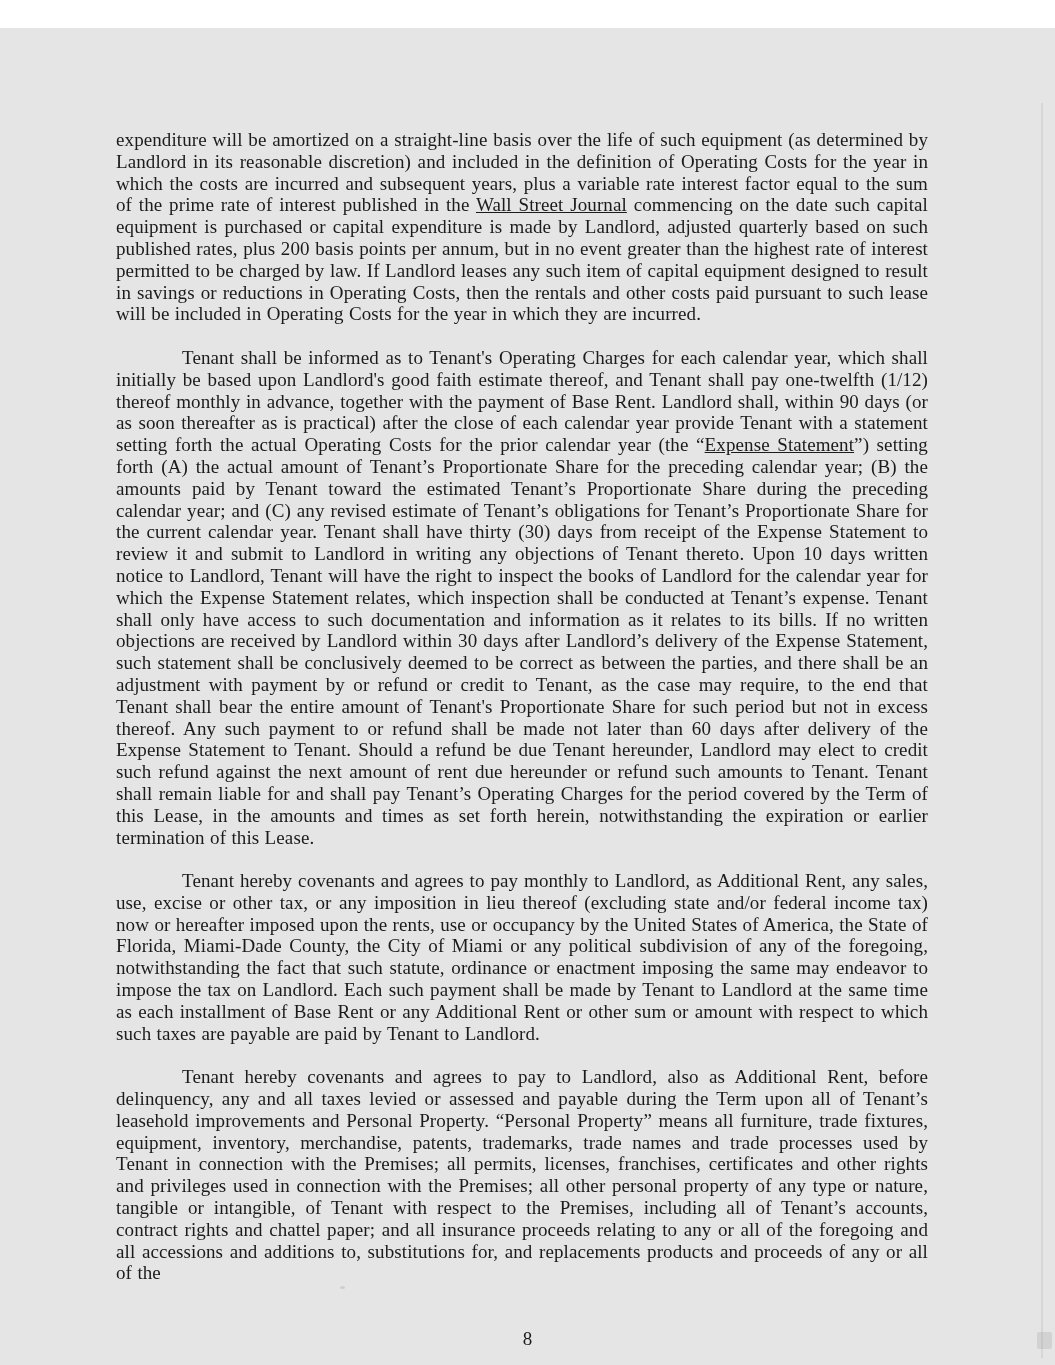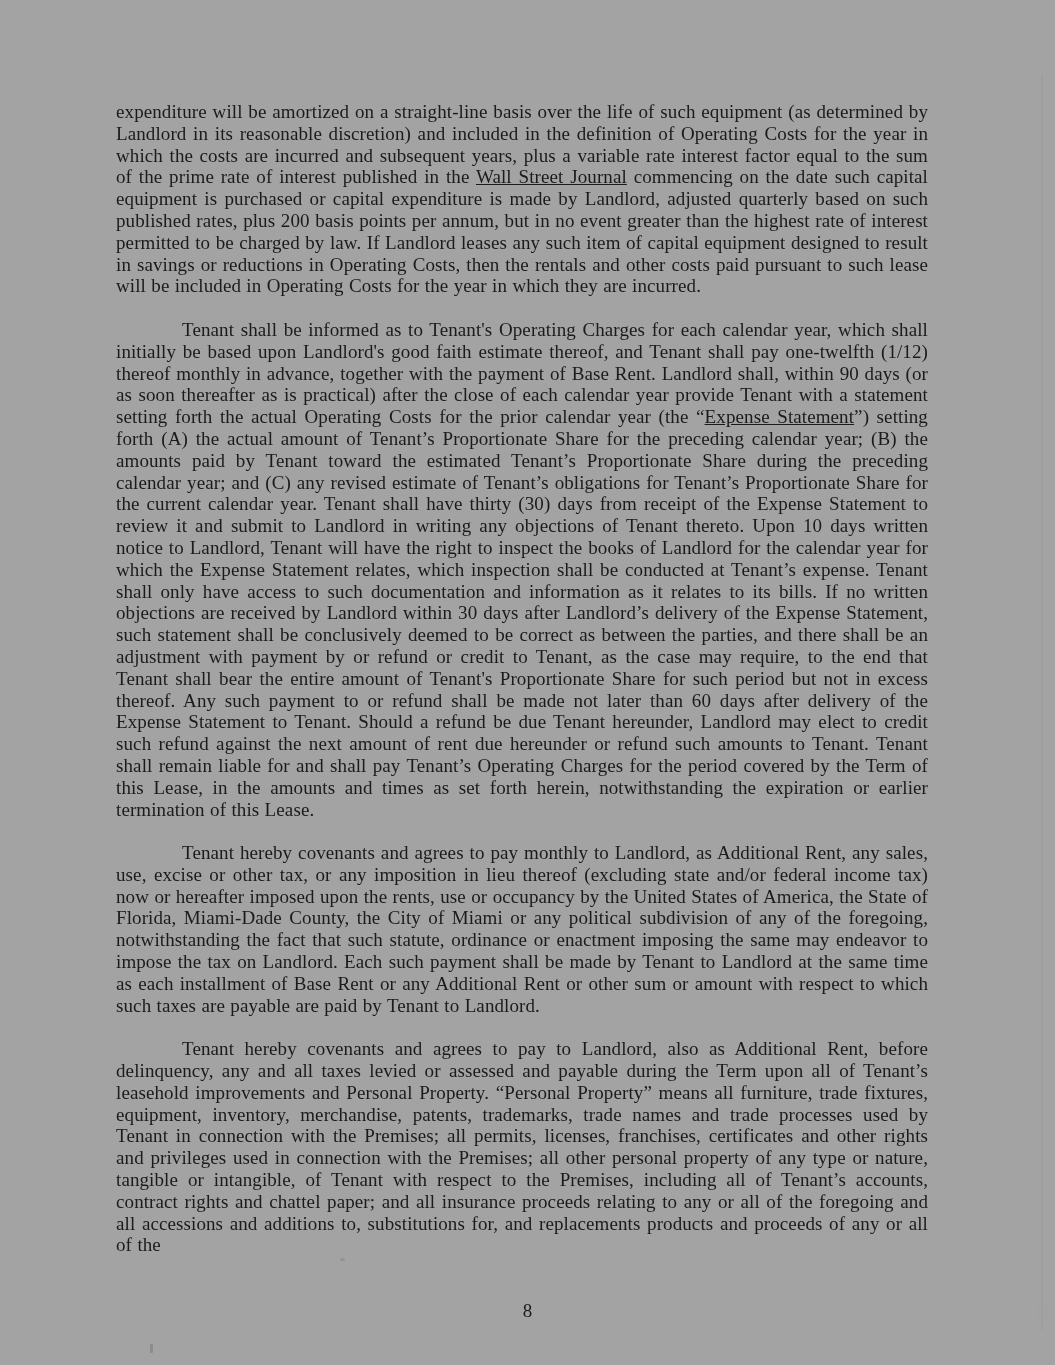--- a/index.html
+++ b/index.html
@@ -8,21 +8,22 @@
     height: 1365px;
     background: #ffffff;
     position: relative;
     overflow: hidden;
     font-family: "Liberation Serif", serif;
     color: #1b1b1b;
   }
   .page {
     position: absolute;
     inset: 0;
-    background: #a3a3a3;
+    background: #e5e5e5;
+    margin-top: 28px;
   }
   .text-block {
     position: absolute;
     left: 116px;
     top: 101px;
     width: 812px;
     font-size: 19px;
     line-height: 21.8px;
     text-align: justify;
     letter-spacing: 0.1px;

